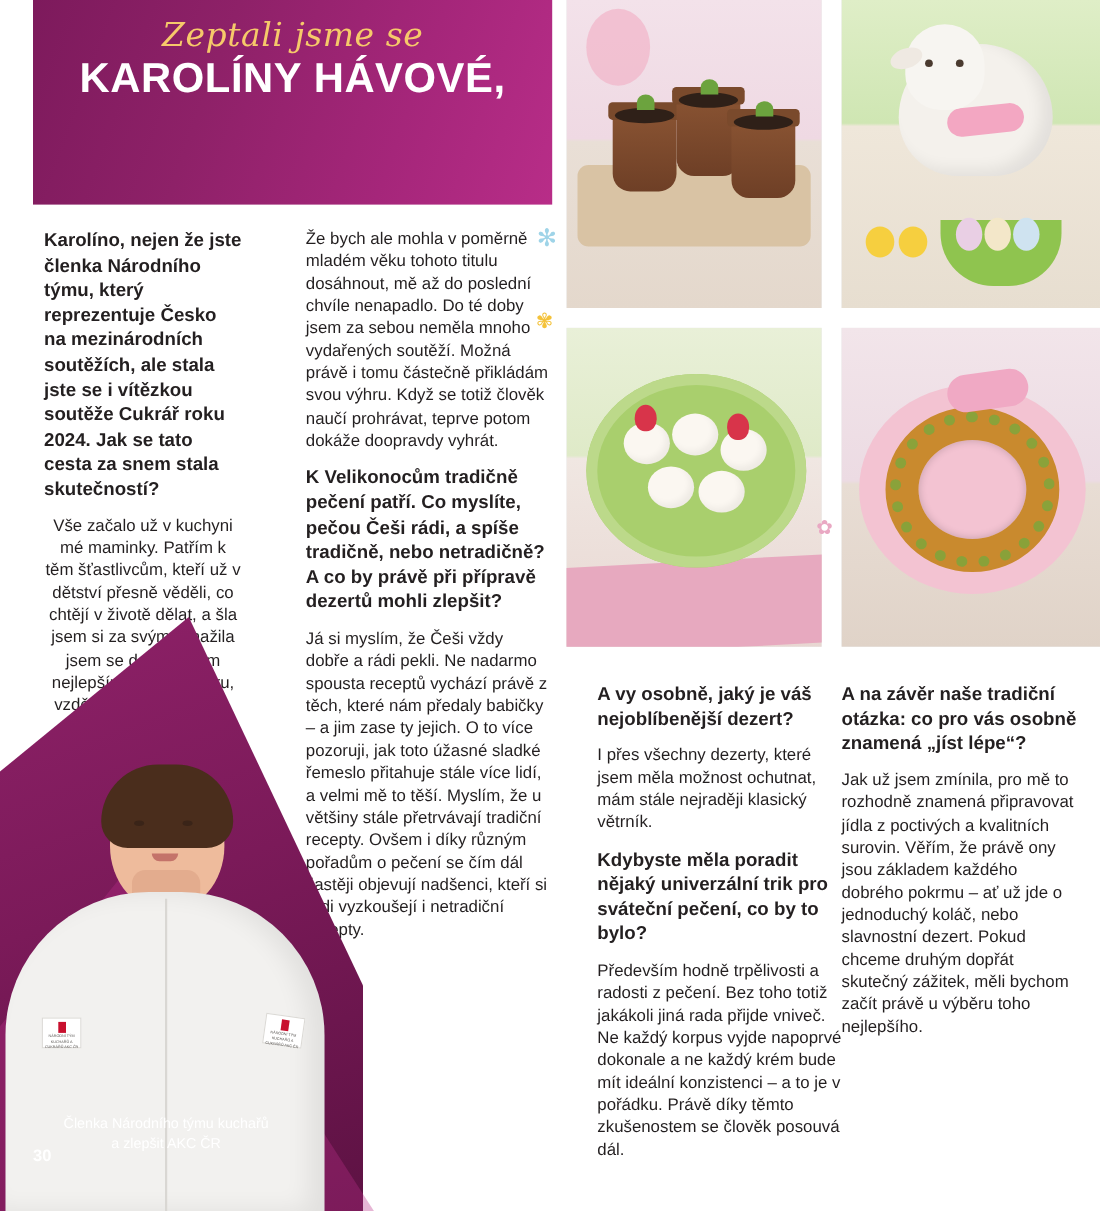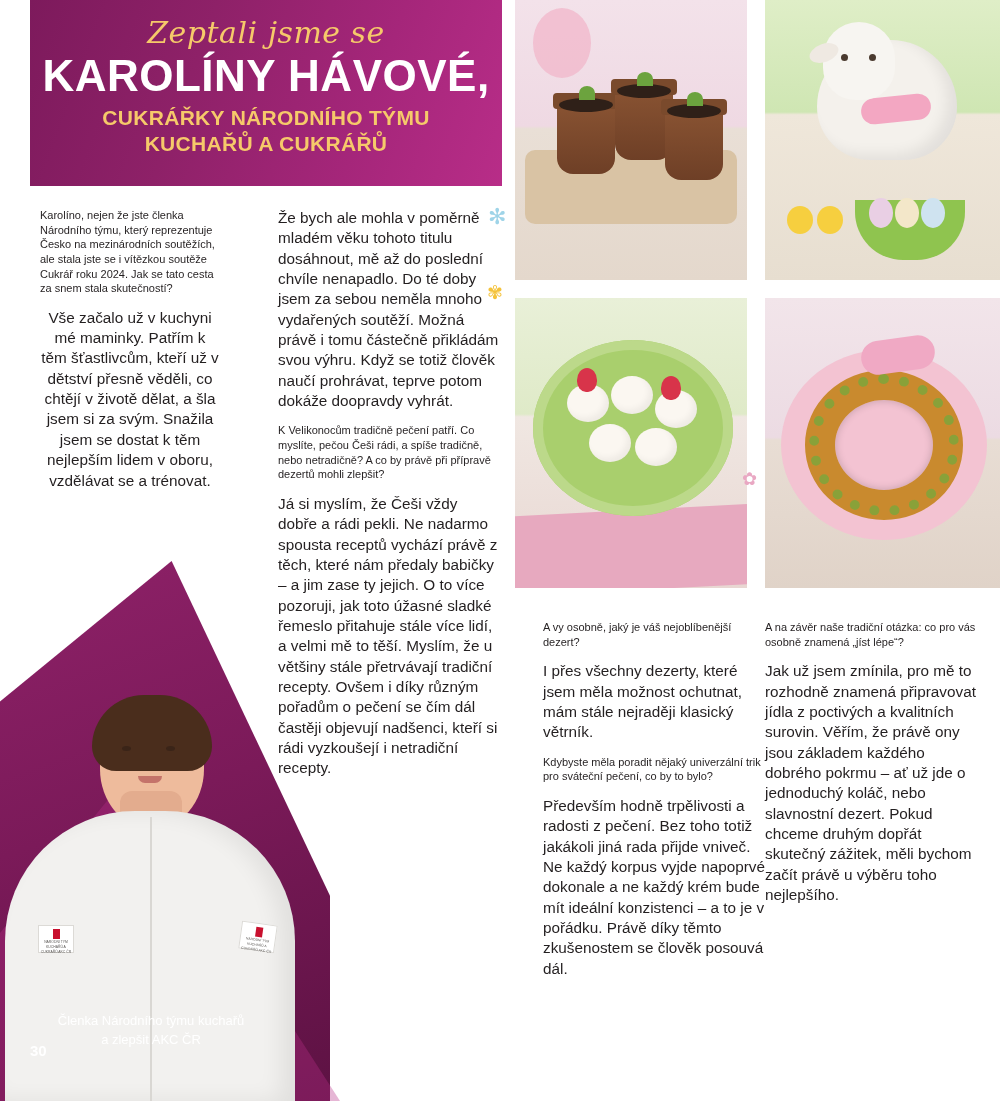--- a/index.html
+++ b/index.html
@@ -33,21 +33,21 @@
     font-family: "DejaVu Serif", serif;
     font-style: italic;
     font-size: 30px;
     color: #f6c96a;
     letter-spacing: 0.5px;
     line-height: 1.1;
   }
   .header-name {
     font-family: "Liberation Sans", sans-serif;
     font-weight: bold;
-    font-size: 44px;
+    font-size: 38px;
     letter-spacing: 0.5px;
     color: #ffffff;
     margin-top: 4px;
     line-height: 1.05;
   }
   .header-sub {
     font-family: "Liberation Sans", sans-serif;
     font-weight: bold;
     font-size: 21px;
     color: #f6c96a;
@@ -210,22 +210,22 @@
 
   
   .col {
     position: absolute;
     font-size: 15.3px;
     line-height: 1.33;
     color: #231f20;
   }
   .col p { margin: 0 0 12px 0; }
   .q {
-    font-weight: normal;
-    font-size: 11px;
+    font-weight: bold;
+    font-size: 17px;
   }
   .col-1 {
     left: 40px;
     top: 208px;
     width: 180px;
     text-align: center;
   }
   .col-1 .q { display: block; text-align: left; }
   .col-1 .taper { text-align: center; }
   .col-2 {
@@ -317,24 +317,20 @@
   .deco-1 { left: 488px; top: 206px; color: #9fd4e8; }
   .deco-2 { left: 487px; top: 283px; color: #f4c23a; font-size: 19px; }
   .deco-3 { left: 742px; top: 470px; color: #e9a8c3; font-size: 18px; }
 </style>
 </head>
 <body>
 
 <div class="header-banner">
   <div class="header-script">Zeptali jsme se</div>
   <div class="header-name">KAROLÍNY HÁVOVÉ,</div>
-  <div class="header-sub">
-    <div>CUKRÁŘKY NÁRODNÍHO TÝMU</div>
-    <div>KUCHAŘŮ A CUKRÁŘŮ</div>
-  </div>
 </div>
 
 <div class="photo photo-1">
   <div class="ph-bg p1-bg"></div>
   <div class="p1-balloon"></div>
   <div class="p1-board"></div>
   <div class="pot p1-pot-a">
       <div class="soil"></div>
       <div class="sprout"></div>
     </div>

